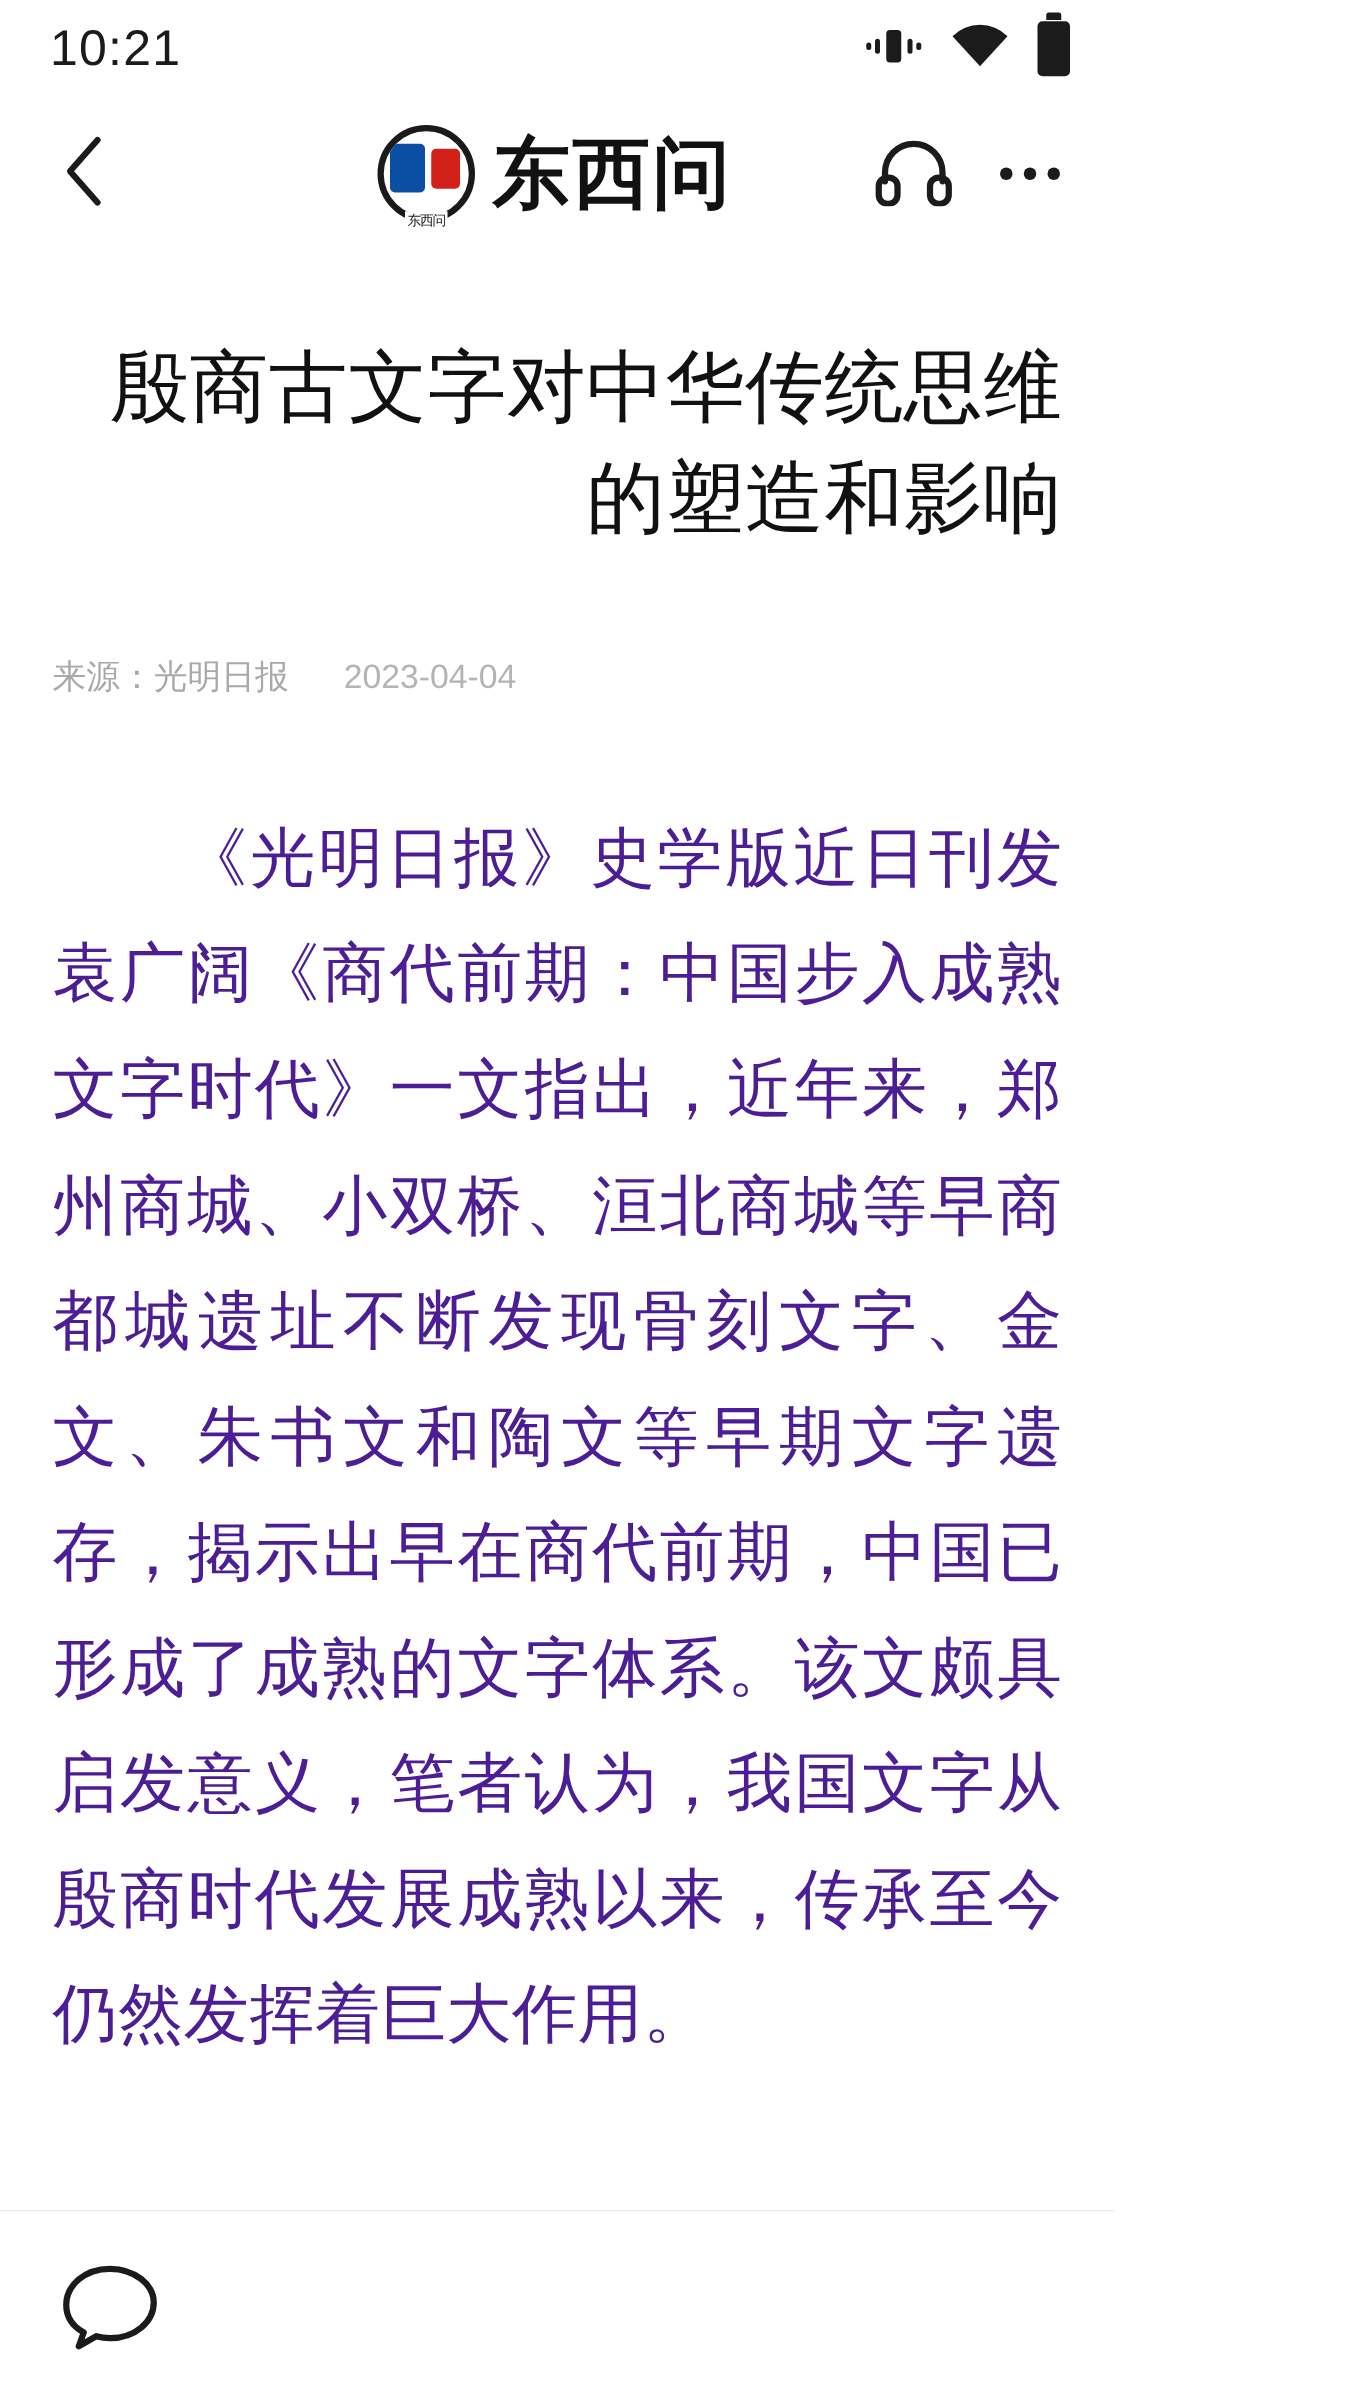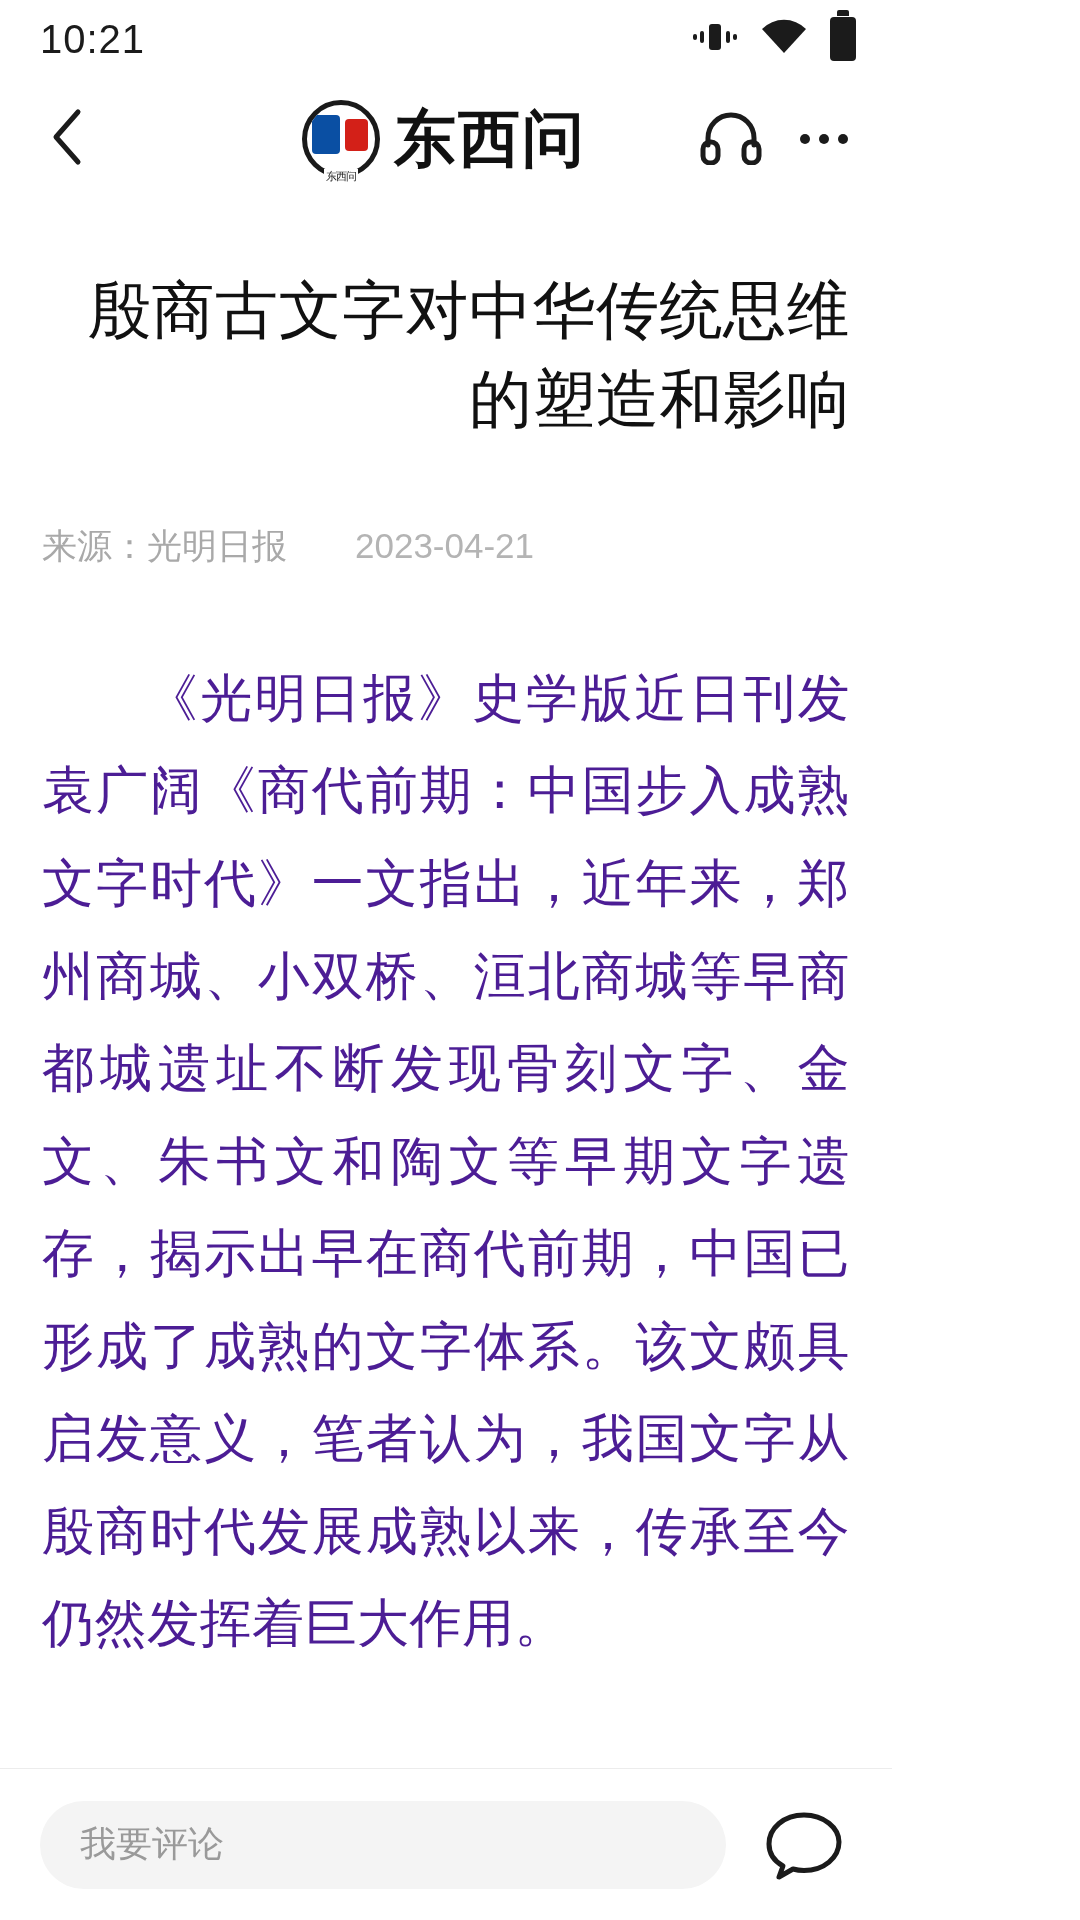--- a/index.html
+++ b/index.html
@@ -159,22 +159,22 @@
     color: #111111;
     font-weight: 500;
     letter-spacing: 0.5px;
     font-family: "Liberation Sans", "DejaVu Sans", sans-serif;
     text-align: right;
   }
   .meta-row {
     margin-top: 78px;
     display: flex;
     align-items: baseline;
-    gap: 68px;
-    font-size: 35px;
+    gap: 44px;
+    font-size: 27px;
     color: #a9a9a9;
   }
   .meta-source { white-space: pre; }
   .meta-date { color: #b4b4b4; }
 
   .body-text {
     margin-top: 82px;
     font-size: 52px;
     line-height: 1.78;
     color: #4c1d95;
@@ -277,28 +277,27 @@
           <span></span>
           <span></span>
       </span>
     </div>
   </div>
 
   <div class="article">
     <h1 class="article-title">殷商古文字对中华传统思维的塑造和影响</h1>
     <div class="meta-row">
       <span class="meta-source">来源：光明日报</span>
-      <span class="meta-date">2023-04-21</span>
+      <span class="meta-date">2023-04-04</span>
     </div>
     <p class="body-text">《光明日报》史学版近日刊发袁广阔《商代前期：中国步入成熟文字时代》一文指出，近年来，郑州商城、小双桥、洹北商城等早商都城遗址不断发现骨刻文字、金文、朱书文和陶文等早期文字遗存，揭示出早在商代前期，中国已形成了成熟的文字体系。该文颇具启发意义，笔者认为，我国文字从殷商时代发展成熟以来，传承至今仍然发挥着巨大作用。</p>
     <div class="fade-mask"></div>
   </div>
 
   <div class="comment-bar">
-    <div class="comment-input">我要评论</div>
     <span class="comment-icon">
       <svg width="78" height="72" viewBox="0 0 78 72">
         <path d="M39 6 C19 6 4 19 4 35 C4 44 9 52 18 57 L14 68 L28 60 C31.5 61 35 61.5 39 61.5 C59 61.5 74 48.5 74 33 C74 19 59 6 39 6 Z" fill="none" stroke="#1b1b1b" stroke-width="5" stroke-linejoin="round"></path>
       </svg>
     </span>
   </div>
 
 </div>
 
 </body></html>

